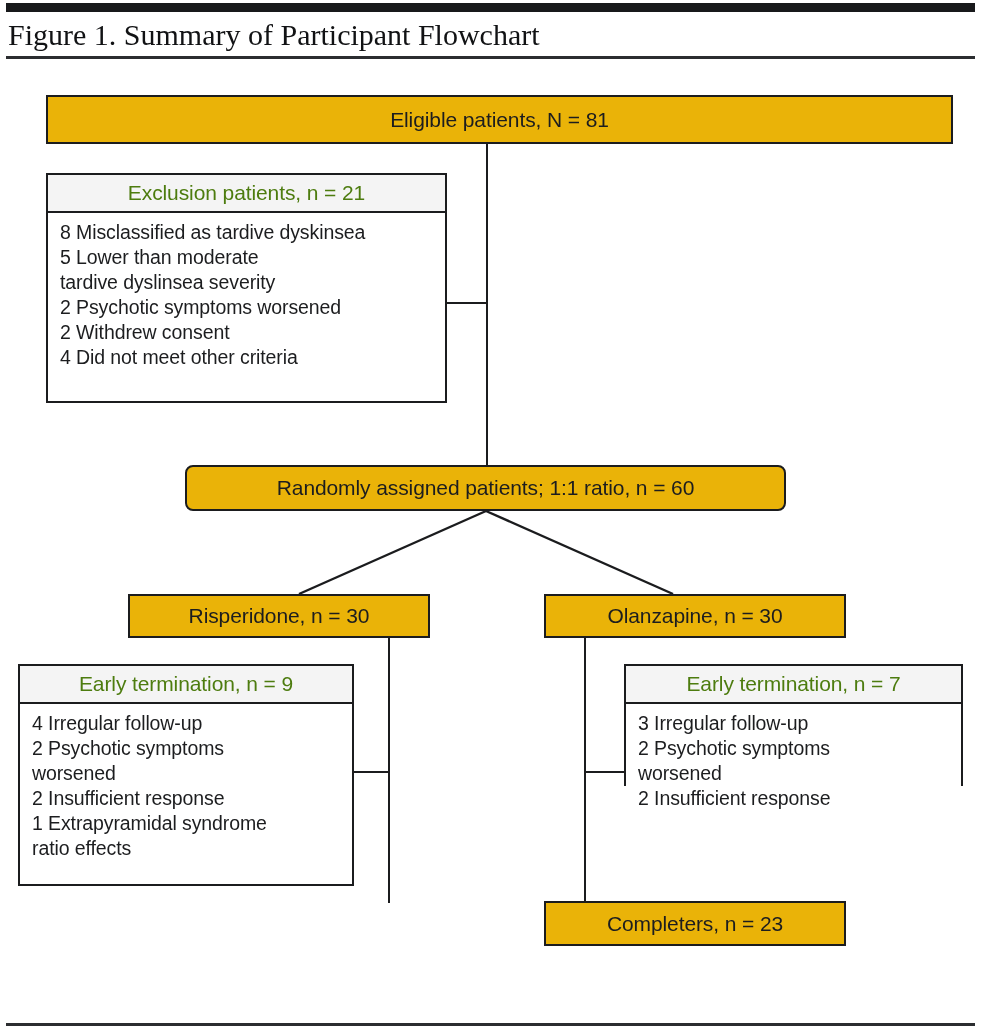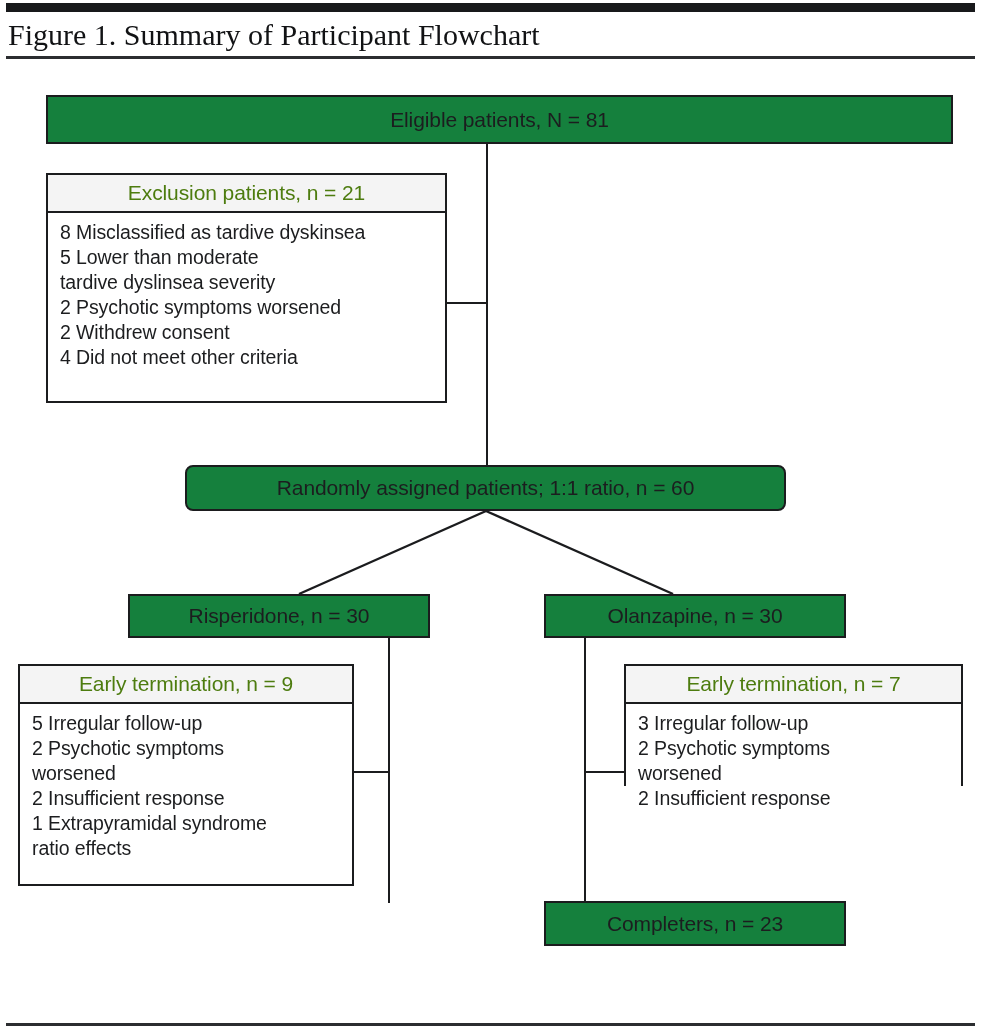--- a/index.html
+++ b/index.html
@@ -56,21 +56,21 @@
     width: 969px;
     height: 3px;
     background: #2b2d30;
   }
 
   
   .node {
     position: absolute;
     box-sizing: border-box;
     border: 2px solid #1b1c1e;
-    background: #15803d;
+    background: #eab308;
     z-index: 3;
   }
   .node.plain {
     display: flex;
     align-items: center;
     justify-content: center;
     font-size: 21px;
     color: #1c1d1f;
     letter-spacing: -0.1px;
   }
@@ -166,21 +166,21 @@
     <span>Risperidone, n = 30</span>
   </div>
 
   <div class="node plain" style="left:544px; top:594px; width:302px; height:44px;">
     <span>Olanzapine, n = 30</span>
   </div>
 
   <div class="node panel" style="left:18px; top:664px; width:336px; height:222px;">
     <div class="panel-head">Early termination, n = 9</div>
     <div class="panel-body">
-      <div class="reason">5 Irregular follow-up</div>
+      <div class="reason">4 Irregular follow-up</div>
       <div class="reason">2 Psychotic symptoms</div>
       <div class="reason cont">worsened</div>
       <div class="reason">2 Insufficient response</div>
       <div class="reason">1 Extrapyramidal syndrome</div>
       <div class="reason cont">ratio effects</div>
     </div>
   </div>
 
   <div class="node panel" style="left:624px; top:664px; width:339px; height:122px;">
     <div class="panel-head">Early termination, n = 7</div>

